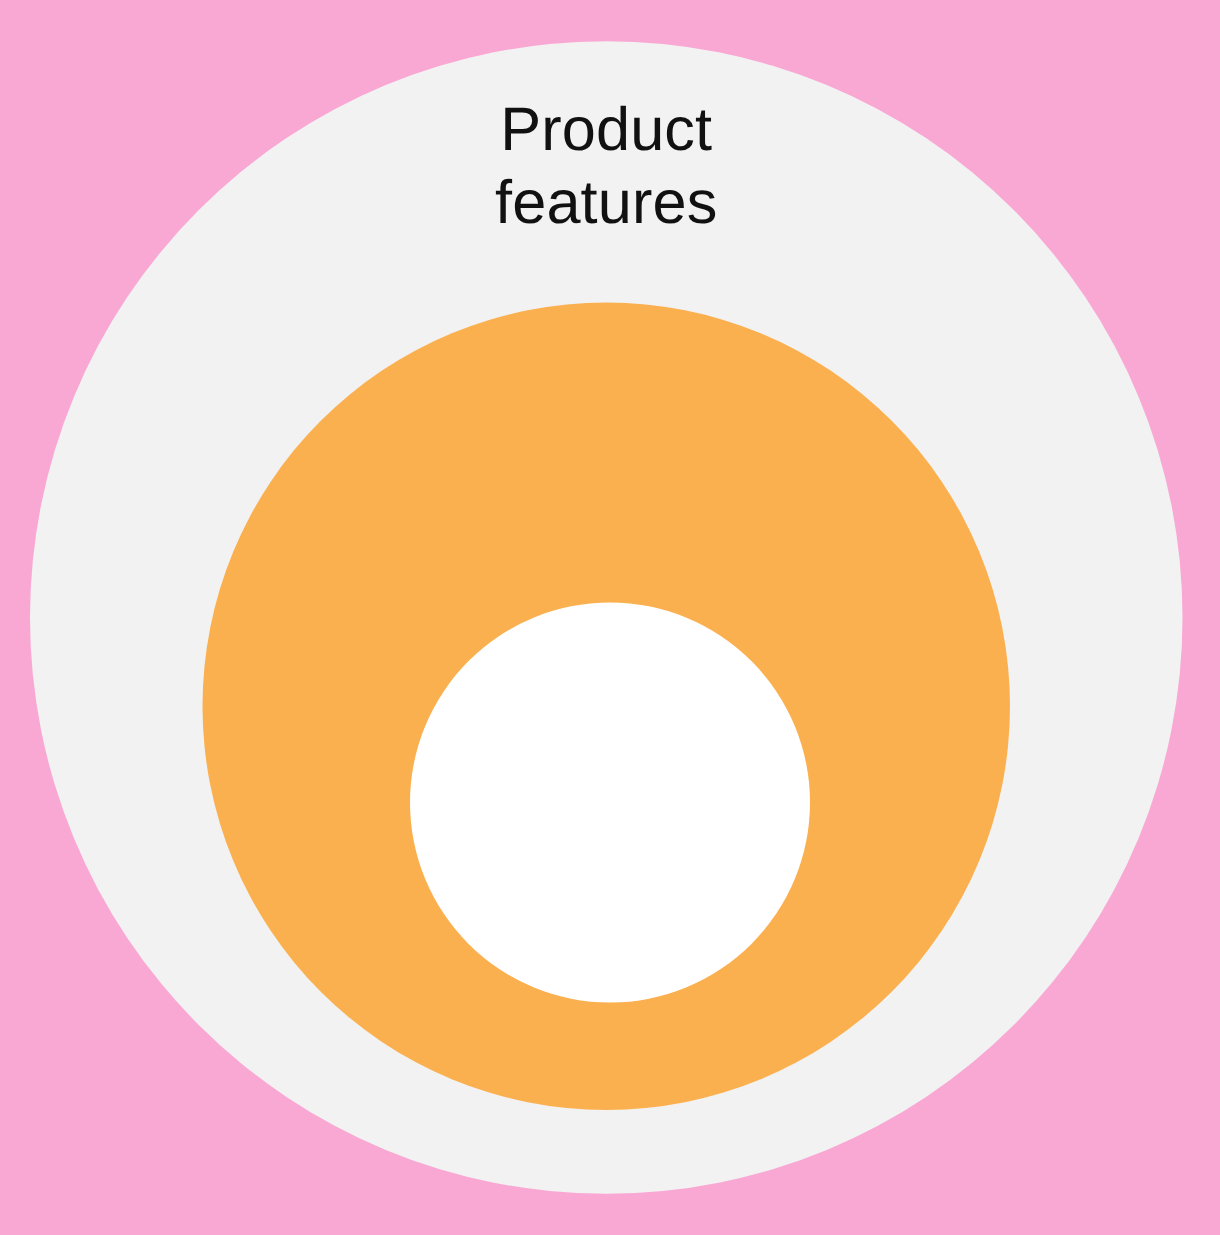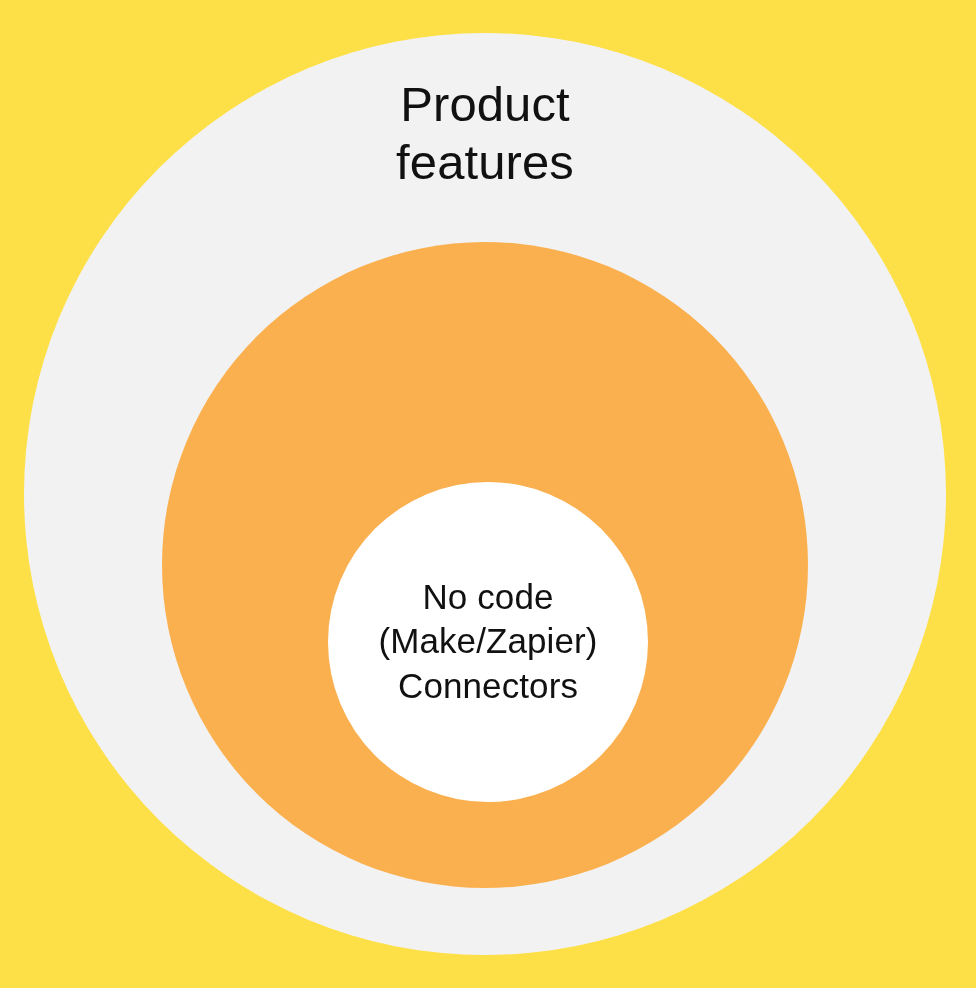--- a/index.html
+++ b/index.html
@@ -83,29 +83,26 @@
     top: 575px;
     width: 320px;
     font-size: 35px;
     font-weight: 400;
     line-height: 1.27;
   }
 </style>
 </head>
 <body>
 
-<div id="canvas" style="background: #fde047;">
+<div id="canvas" style="background: #f9a8d4;">
 
   <div id="outer-ring" class="ring" style="background: rgb(242, 242, 242); width: 922px; height: 922px; left: 24px; top: 33px;"></div>
 
   <div id="middle-ring" class="ring" style="background: rgb(251, 176, 79); width: 646px; height: 646px; left: 162px; top: 242px;"></div>
 
   <div id="inner-circle" class="ring" style="background: rgb(255, 255, 255); width: 320px; height: 320px; left: 328px; top: 482px;"></div>
 
   <div id="outer-label" class="label" style="font-size: 49px; color: rgb(17, 17, 17);">Product
 features</div>
 
 
-  <div id="inner-label" class="label" style="font-size: 35px; color: rgb(17, 17, 17);">No code
-(Make/Zapier)
-Connectors</div>
 
 </div>
 
 </body></html>

